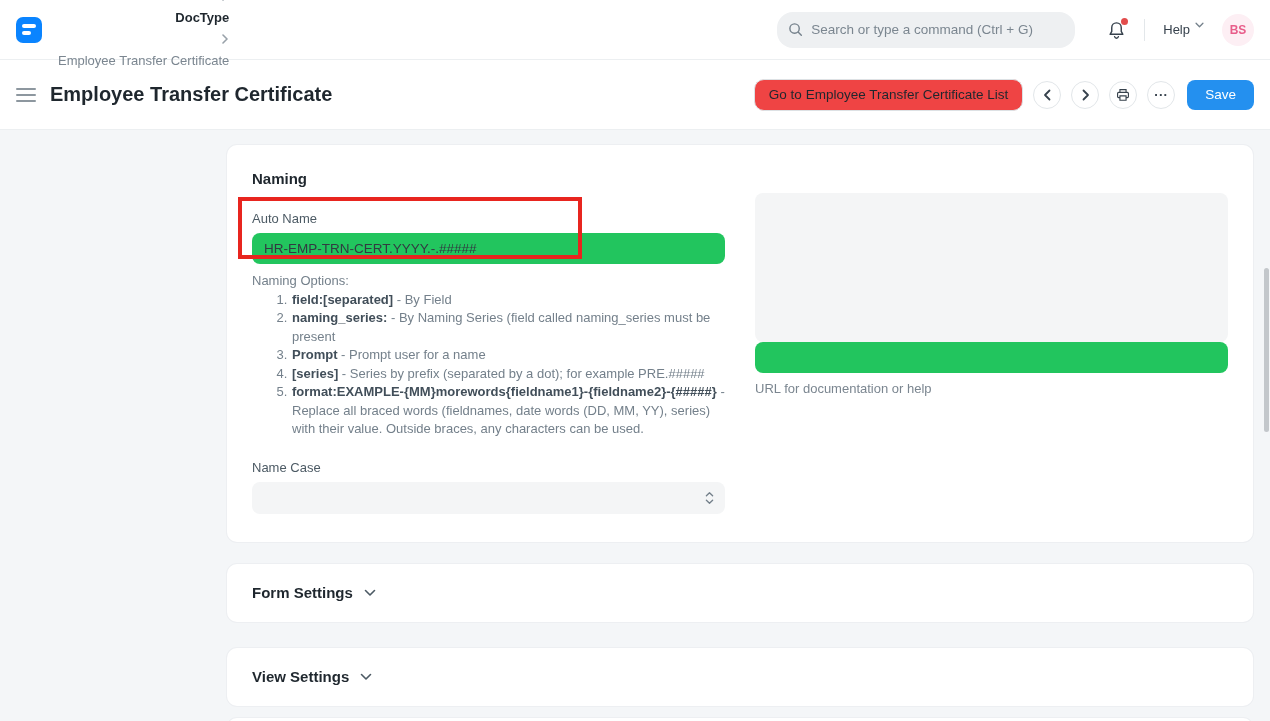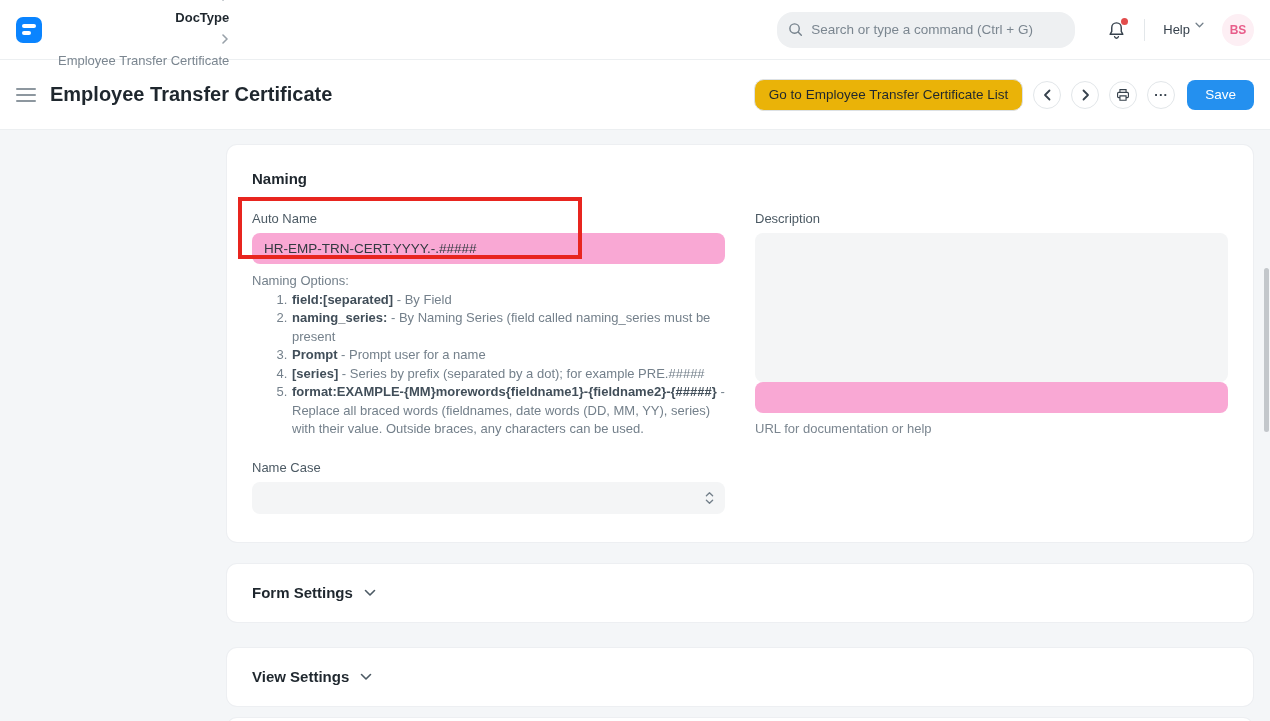--- a/index.html
+++ b/index.html
@@ -33,40 +33,40 @@
   .avatar { width:32px; height:32px; border-radius:50%; background:#fdeff4; color:#e85d8a;
     font-size:12px; font-weight:700; display:flex; align-items:center; justify-content:center;
     margin-left:18px; cursor:pointer; }
   
   .page-head { height:70px; background:#fff; border-bottom:1px solid #eceff1;
     display:flex; align-items:center; padding:0 16px; }
   .hamburger { width:20px; display:flex; flex-direction:column; gap:4px; cursor:pointer; }
   .hamburger i { display:block; height:2px; background:#8d979f; border-radius:1px; }
   .page-title { margin-left:14px; font-size:20px; font-weight:700; color:#1f272e; }
   .head-actions { margin-left:auto; display:flex; align-items:center; gap:10px; }
-  .btn-list { height:32px; padding:0 14px; background:#eab308; border:1px solid #dde1e4;
+  .btn-list { height:32px; padding:0 14px; background:#ef4444; border:1px solid #dde1e4;
     border-radius:10px; font-size:13.5px; color:#1f272e; display:flex; align-items:center; cursor:pointer; }
   .circle-btn { width:28px; height:28px; border-radius:50%; border:1px solid #e2e6e9;
     background:#fff; display:flex; align-items:center; justify-content:center;
     color:#36414c; cursor:pointer; flex:0 0 auto; }
   .circle-btn.dots { font-size:13px; letter-spacing:1px; color:#36414c; font-weight:700; padding-bottom:6px; }
   .save-btn { height:30px; padding:0 18px; background:#2490ef; border:none; border-radius:8px;
     color:#fff; font-size:13.5px; font-weight:500; cursor:pointer; margin-left:2px; font-family:inherit; }
   
   .content { position:relative; height:591px; background:#f4f6f8; overflow:hidden; }
   .card { position:relative; margin-left:227px; width:1026px; background:#fff;
     border-radius:10px; box-shadow:0 0 0 1px rgba(33,43,54,0.03); }
   .card.naming { margin-top:15px; padding:25px 25px 28px; }
   .section-title { font-size:15px; font-weight:700; color:#1f272e; line-height:18px; }
   .cols { display:flex; gap:30px; }
   .col { width:473px; }
   .field-label { font-size:13px; color:#4c5a64; line-height:16px; margin:23px 0 6px; }
   .field-label.mt20 { margin-top:20px; }
   .field-label.mt21 { margin-top:21px; }
-  .text-input { width:100%; height:31px; background:#f9a8d4; border:none; border-radius:8px;
+  .text-input { width:100%; height:31px; background:#22c55e; border:none; border-radius:8px;
     padding:0 12px; font-size:13.5px; color:#323a41; font-family:inherit; outline:none; }
   .naming-options { margin-top:8px; font-size:13px; color:#74808b; line-height:18.5px; }
   .naming-options ol { margin-top:0; padding-left:39px; }
   .naming-options li { padding-left:1px; }
   .naming-options b { color:#414e59; }
   .select-box { position:relative; height:32px; background:#f4f5f6; border-radius:8px;
     display:flex; align-items:center; padding:0 12px; cursor:pointer; }
   .select-box .updown { position:absolute; right:11px; top:8px; color:#74808b; }
   .textarea-box { height:149px; background:#f4f5f6; border-radius:8px; margin-top:5px; cursor:text; }
   .helper-text { margin-top:8px; font-size:13px; color:#7b8690; }
@@ -198,21 +198,20 @@
           <span></span>
           <span class="updown">
             <svg width="9" height="16" viewBox="0 0 10 18">
                 <path d="M1.5 6.5L5 3l3.5 3.5" fill="none" stroke="#74808b" stroke-width="1.5" stroke-linecap="round" stroke-linejoin="round"></path>
                 <path d="M1.5 11.5L5 15l3.5-3.5" fill="none" stroke="#74808b" stroke-width="1.5" stroke-linecap="round" stroke-linejoin="round"></path>
               </svg>
           </span>
         </div>
       </div>
       <div class="col">
-        <div class="field-label">Description</div>
         <div class="textarea-box"><span></span></div>
         <input class="text-input" value="" style="">
         <div class="helper-text">URL for documentation or help</div>
       </div>
     </div>
   </section>
 
   <section class="card collapsible form-settings">
     <h2 class="section-title">Form Settings</h2>
     <span class="chev">

